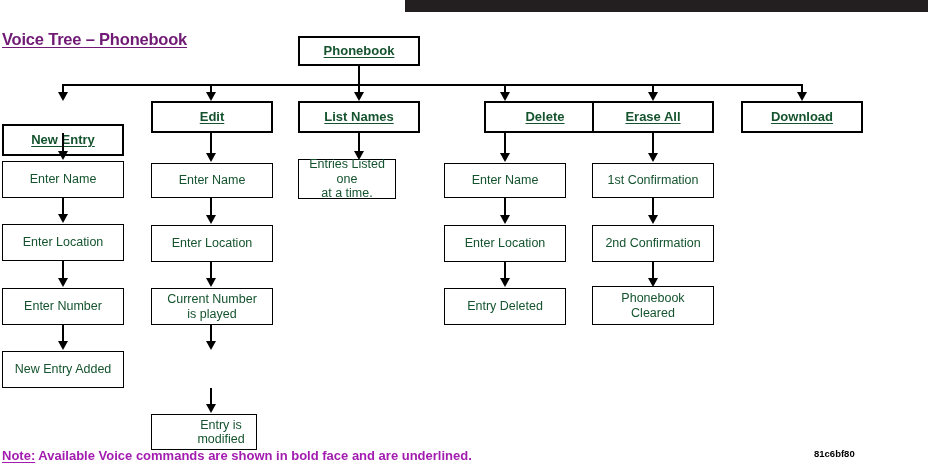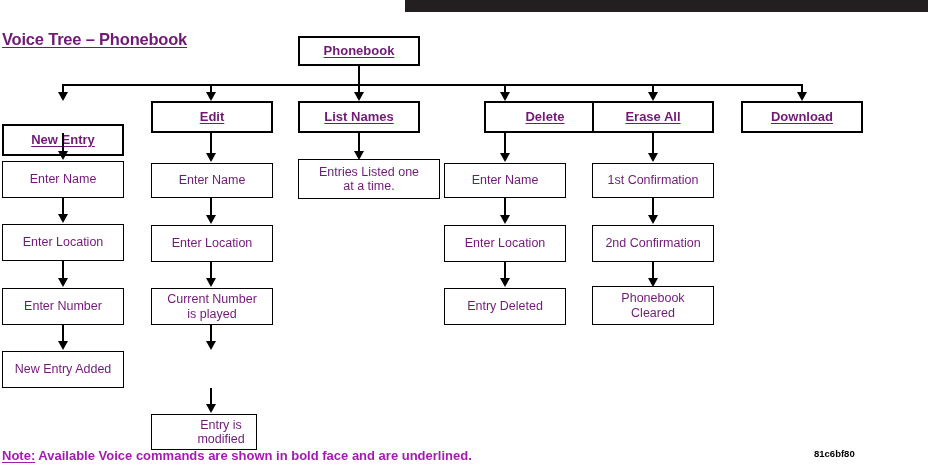--- a/index.html
+++ b/index.html
@@ -68,21 +68,21 @@
   
   .node {
     position: absolute;
     box-sizing: border-box;
     background: #ffffff;
     border: 1.6px solid #000;
     display: flex;
     align-items: center;
     justify-content: center;
     text-align: center;
-    color: #701a75;
+    color: #14532d;
     font-size: 12.5px;
     line-height: 1.15;
     padding: 0 3px;
   }
   .node.cmd {
     font-weight: bold;
     font-size: 13px;
     border-width: 2px;
   }
   .node.cmd .node-label {
@@ -197,21 +197,21 @@
   </div>
 
   <div class="vline" style="left:358px; top:84px; height:10px;"></div>
   <div class="arrowhead" style="left:354px; top:92px;"></div>
   <div class="node cmd" style="left:298px; top:101px; width:122px; height:32px;">
     <span class="node-label">List Names</span>
   </div>
 
   <div class="vline" style="left:358px; top:133px; height:19px;"></div>
   <div class="arrowhead" style="left:354px; top:151px;"></div>
-  <div class="node" style="left:298px; top:159px; width:142px; height:40px;">
+  <div class="node" style="left:298px; top:159px; width:98px; height:40px;">
     <span class="node-label">Entries Listed one
 at a time.</span>
   </div>
 
   <div class="vline" style="left:504px; top:84px; height:10px;"></div>
   <div class="arrowhead" style="left:500px; top:92px;"></div>
   <div class="node cmd" style="left:444px; top:101px; width:122px; height:32px;margin-left:40px;">
     <span class="node-label">Delete</span>
   </div>
 

